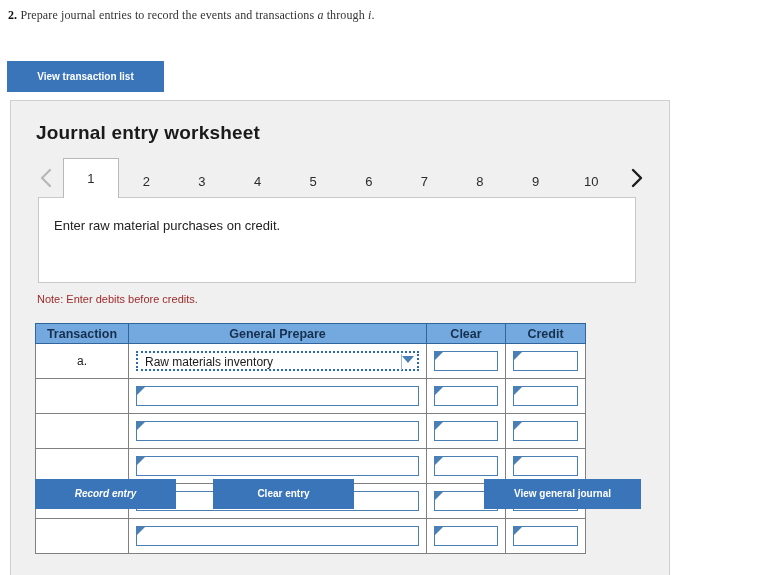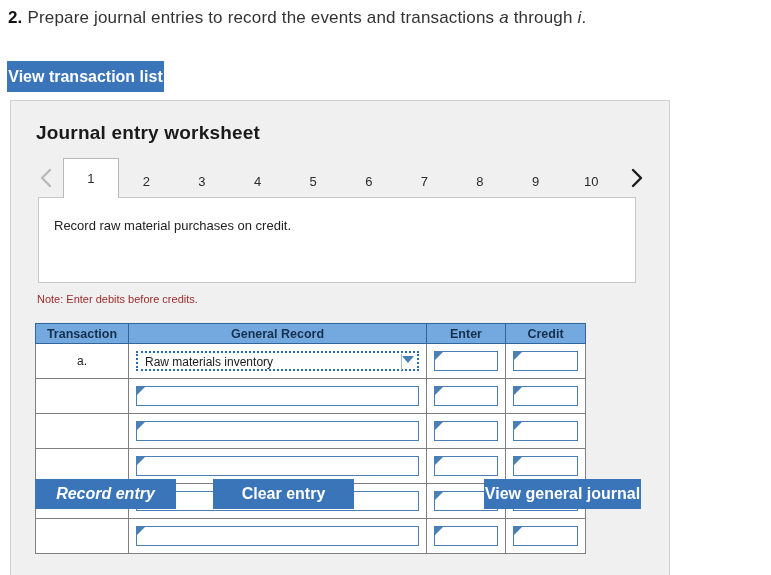--- a/index.html
+++ b/index.html
@@ -12,36 +12,37 @@
     font-family: "Liberation Sans", sans-serif;
     color: #222222;
     overflow: hidden;
   }
 
   
   .question-line {
     position: absolute;
     left: 8px;
     top: 8px;
-    font-size: 17px;
+    font-size: 12px;
     color: #333333;
     letter-spacing: 0.01em;
     white-space: nowrap;
+    font-family: Liberation Serif, serif;
   }
   .question-num { font-weight: bold; color: #111111; }
   .ital { font-style: italic; }
 
   
   .btn {
     background: #3a75ba;
     color: #ffffff;
     border: none;
     font-family: "Liberation Sans", sans-serif;
     font-weight: bold;
-    font-size: 16px;
+    font-size: 10px;
     text-align: center;
     cursor: pointer;
     padding: 0;
     line-height: 1;
     display: flex;
     align-items: center;
     justify-content: center;
   }
   .btn-transaction-list {
     position: absolute;
@@ -275,37 +276,37 @@
         <div class="tab">10</div>
       </div>
     <div class="chev">
       <svg width="16" height="22" viewBox="0 0 16 22" aria-hidden="true">
         <polyline points="5,3 13,11 5,19" fill="none" stroke="#1b1b1b" stroke-width="2.4" stroke-linecap="round" stroke-linejoin="round"></polyline>
       </svg>
     </div>
   </div>
 
   <div class="instr-box">
-    <div class="instr-text">Record raw material purchases on credit.</div>
+    <div class="instr-text">Enter raw material purchases on credit.</div>
   </div>
 
   <div class="note">Note: Enter debits before credits.</div>
 
   <table class="jtable">
     <colgroup>
       <col class="col-transaction">
         <col class="col-journal">
         <col class="col-debit">
         <col class="col-credit">
     </colgroup>
     <thead>
       <tr>
         <th>Transaction</th>
-        <th>General Record</th>
-        <th>Enter</th>
+        <th>General Prepare</th>
+        <th>Clear</th>
         <th>Credit</th>
       </tr>
     </thead>
     <tbody id="jtable-body">
         <tr>
           <td class="txn-label">a.</td>
           <td>
             <div class="cellfield dashed">
               <span class="val">Raw materials inventory</span>
               <span class="ddsep"></span>

